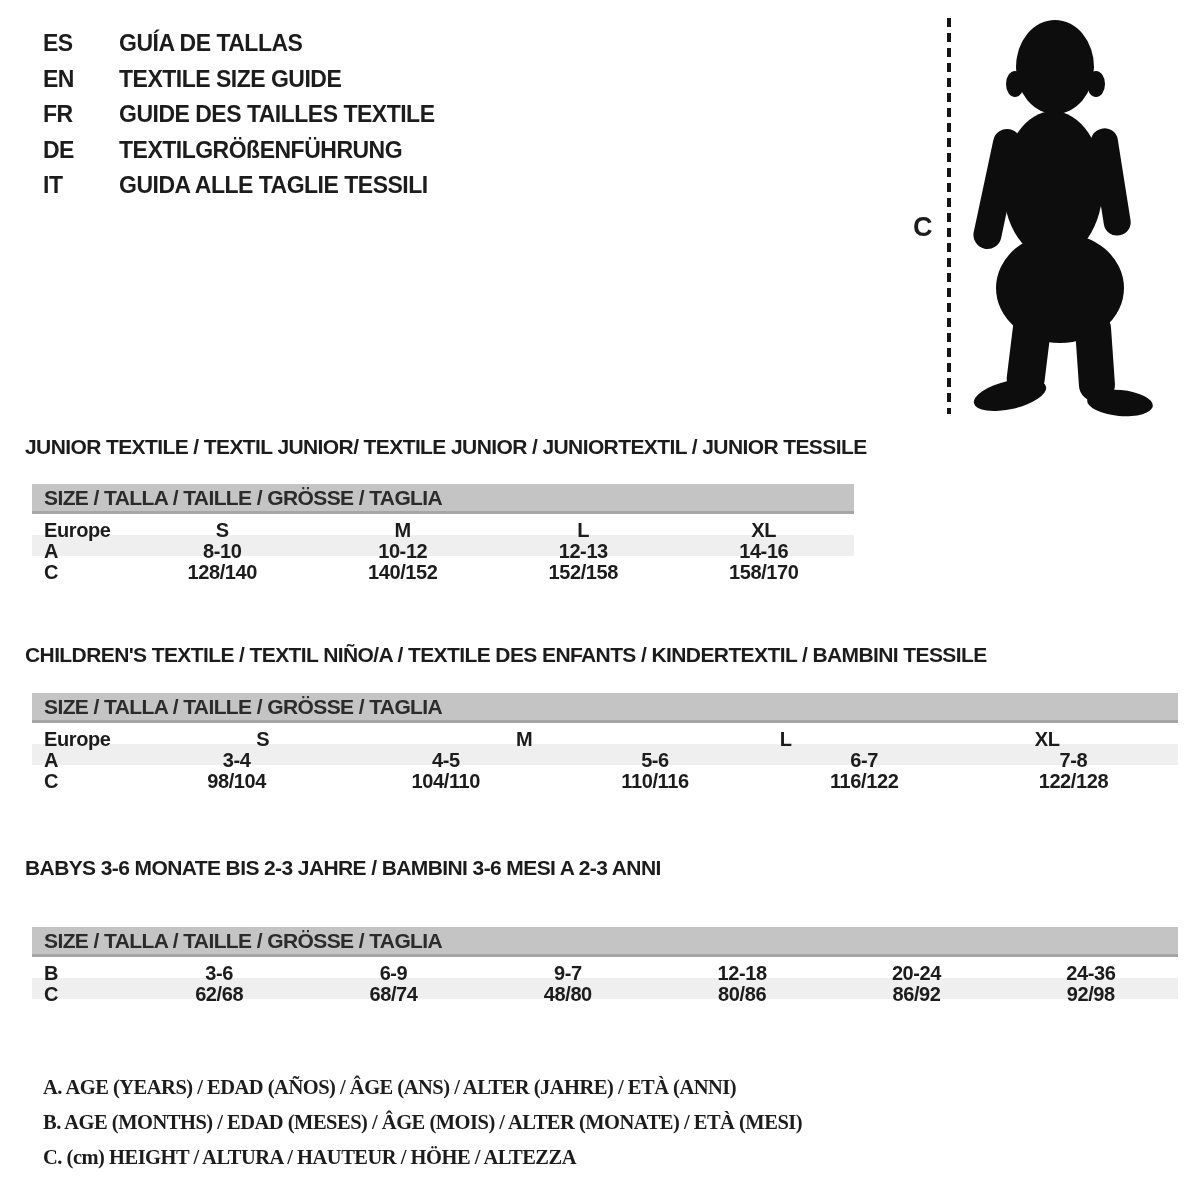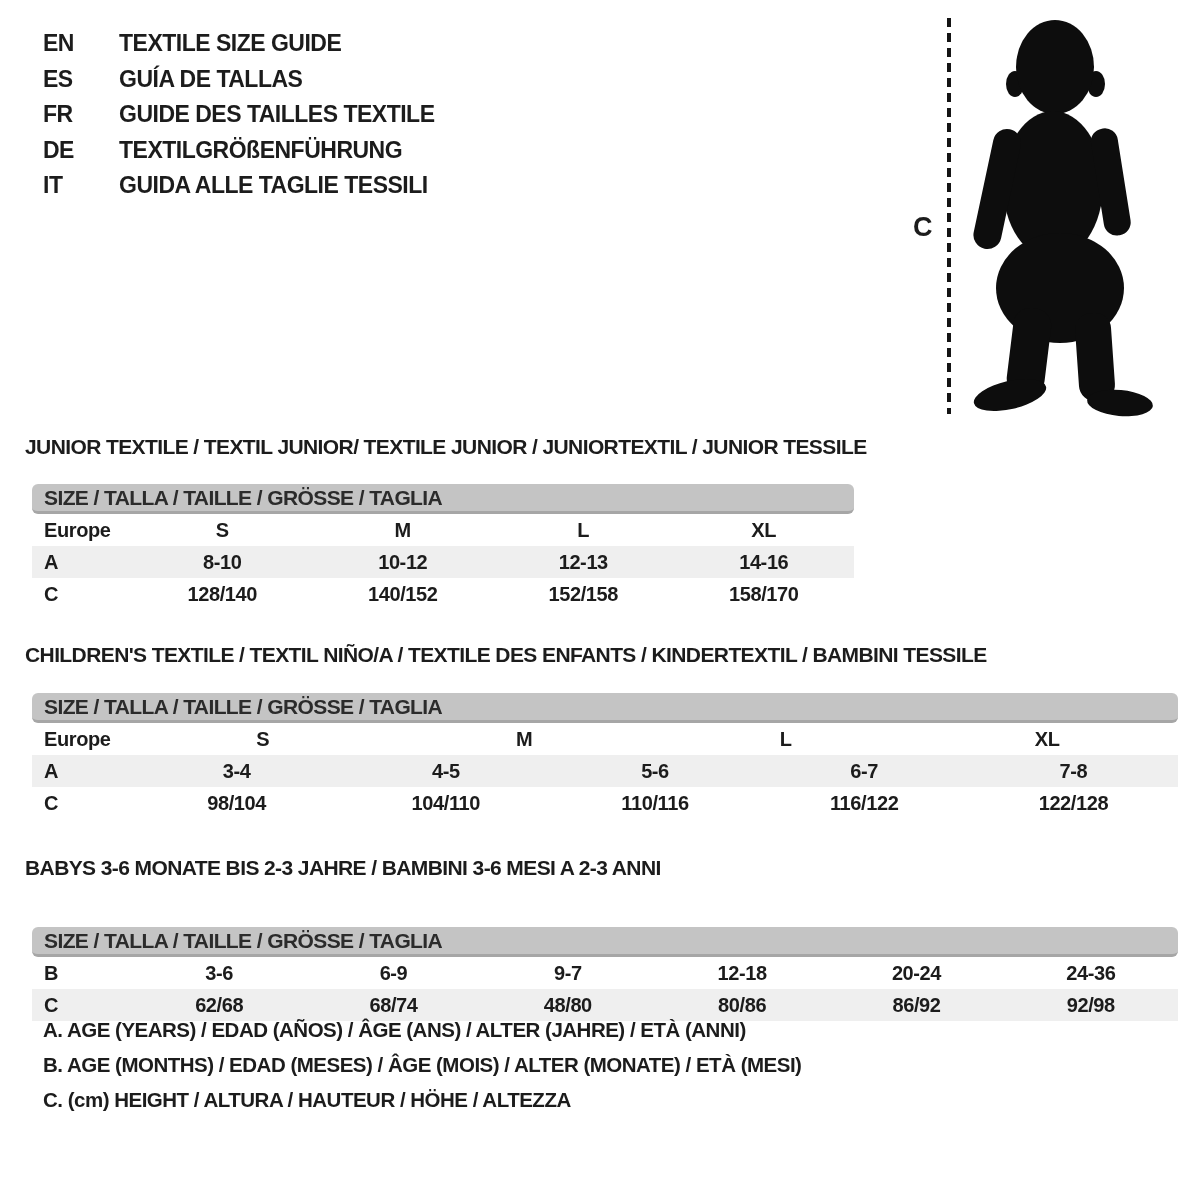--- a/index.html
+++ b/index.html
@@ -26,42 +26,42 @@
   .figure-svg { position:absolute; left:965px; top:20px; }
 
   
   .sec-title { position:absolute; left:25px; font-size:21px; letter-spacing:-0.6px; white-space:nowrap; }
   .sec-title.two-line { line-height:33px; }
 
   .tbl { position:absolute; left:32px; }
   .thead {
     height:30px; background:#c4c4c4; border-bottom:3px solid #a6a6a6;
     font-size:21px; letter-spacing:-0.6px; line-height:27px; padding-left:12px;
-    color:#2b2b2b; white-space:nowrap;border-radius:6px;
+    color:#2b2b2b; white-space:nowrap;
   }
-  .trow { display:flex; height:32px; line-height:32px; font-size:20px; letter-spacing:-0.4px; }
+  .trow { display:flex; height:21px; line-height:32px; font-size:20px; letter-spacing:-0.4px; }
   .trow.shaded { background:#efefef; }
   .tlabel { width:100px; padding-left:12px; text-align:left; }
   .tcell { flex:1; text-align:center; }
 
   
-  .legend { position:absolute; left:43px; top:1012px; }
+  .legend { position:absolute; left:43px; top:1070px;font-family:Liberation Serif, serif; }
   .legend-line { line-height:35px; font-size:20.5px; letter-spacing:-0.5px; white-space:nowrap; }
 </style>
 </head>
 <body>
 
 <div class="langs">
   <div class="lang-row">
+    <span class="lang-code">ES</span>
+    <span class="lang-label">GUÍA DE TALLAS</span>
+  </div>
+  <div class="lang-row">
     <span class="lang-code">EN</span>
     <span class="lang-label">TEXTILE SIZE GUIDE</span>
-  </div>
-  <div class="lang-row">
-    <span class="lang-code">ES</span>
-    <span class="lang-label">GUÍA DE TALLAS</span>
   </div>
   <div class="lang-row">
     <span class="lang-code">FR</span>
     <span class="lang-label">GUIDE DES TAILLES TEXTILE</span>
   </div>
   <div class="lang-row">
     <span class="lang-code">DE</span>
     <span class="lang-label">TEXTILGRÖßENFÜHRUNG</span>
   </div>
   <div class="lang-row">

